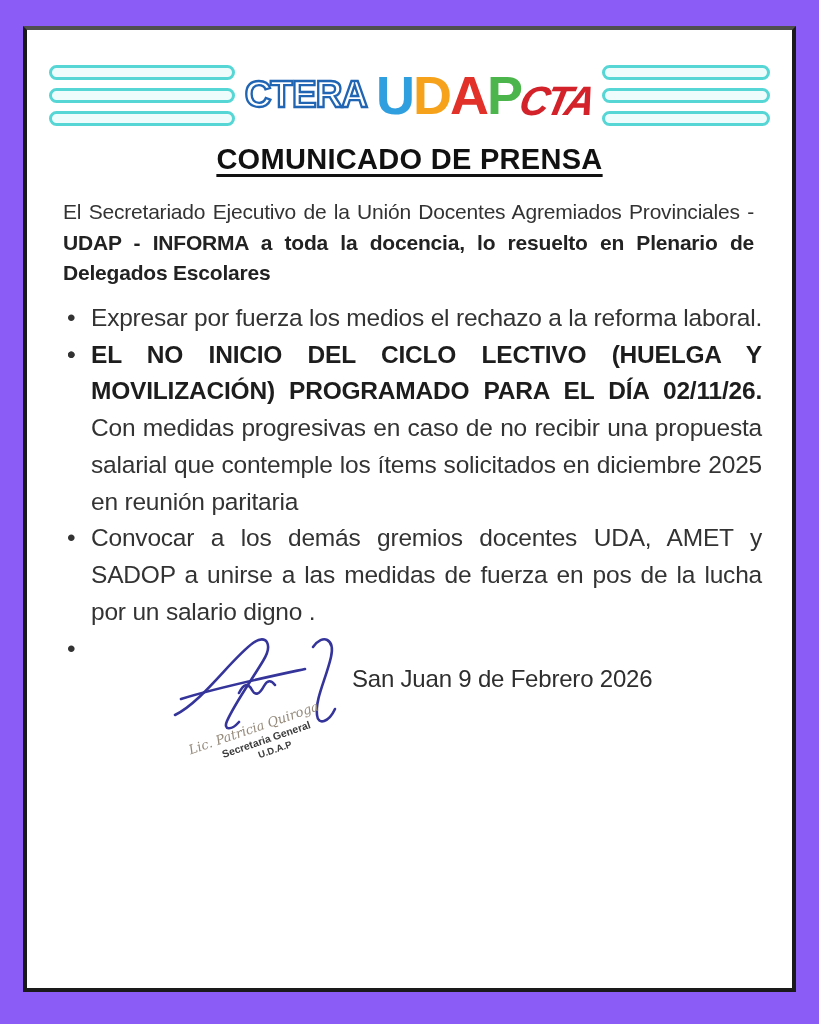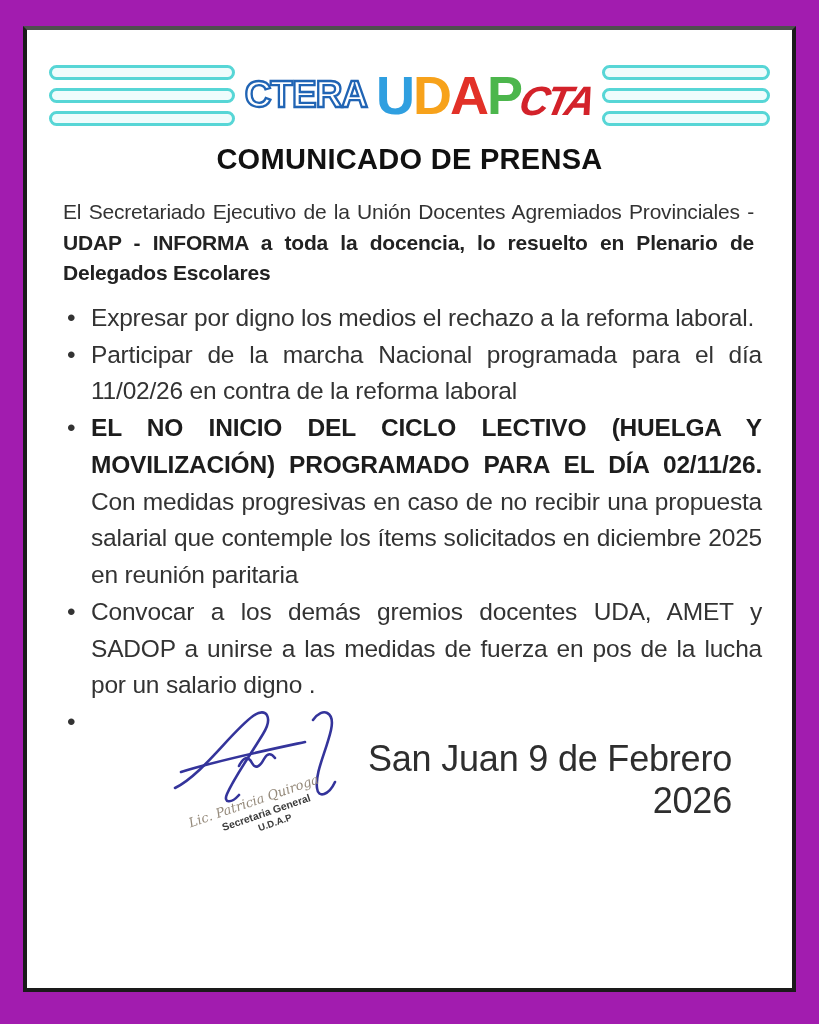--- a/index.html
+++ b/index.html
@@ -5,21 +5,21 @@
   :root{
     --stripe-teal:#57d6d6; --stripe-fill:#effcfc;
     --ctera-blue:#2064b4; --udap-u:#2f9fe0; --udap-d:#f7a21b;
     --udap-a:#e23128; --udap-p:#4cb64c; --cta-red:#d3222a;
     --ink-navy:#34349b; --text-dark:#333333; --title-black:#111111;
     --border-black:#1a1a1a;
   }
   *{margin:0;padding:0;box-sizing:border-box;}
   html,body{background:#ffffff;}
   body{font-family:"Liberation Sans","DejaVu Sans",sans-serif;}
-  .page{position:relative;width:819px;height:1024px;background:#a21caf;overflow:hidden;}
+  .page{position:relative;width:819px;height:1024px;background:#8b5cf6;overflow:hidden;}
   .frame{
     position:absolute;left:23px;top:26px;width:773px;height:966px;
     border:4px solid var(--border-black);
     border-top-color:#4f4f4f;
     background:#fff;
   }
   
   .header{display:flex;align-items:center;justify-content:center;margin-top:26px;height:78px;gap:10px;}
   .stripes{display:flex;flex-direction:column;gap:8px;}
   .stripe{height:15px;border:3px solid var(--stripe-teal);background:var(--stripe-fill);border-radius:9px;}
@@ -31,38 +31,38 @@
     .ctera{color:#fff;-webkit-text-stroke:2.3px var(--ctera-blue);}
   }
   .udap{font-size:54px;font-weight:800;letter-spacing:-2px;margin-left:9px;line-height:1;}
   .udap .u{color:var(--udap-u);} .udap .d{color:var(--udap-d);}
   .udap .a{color:var(--udap-a);} .udap .p{color:var(--udap-p);}
   .cta{display:inline-block;font-size:41px;font-weight:900;font-style:italic;
        color:var(--cta-red);letter-spacing:-3px;transform:skewX(-12deg);
        position:relative;top:6px;margin-left:-1px;}
   
   .title{margin-top:9px;text-align:center;font-size:29px;font-weight:800;color:var(--title-black);
-         text-decoration-thickness:3px;text-underline-offset:5px;letter-spacing:.3px;}
+         text-decoration:underline;text-decoration-thickness:3px;text-underline-offset:5px;letter-spacing:.3px;}
   
   .intro{margin:21px 38px 0 36px;font-size:21px;line-height:1.46;text-align:justify;
          color:var(--text-dark);letter-spacing:-0.2px;}
   .intro .b{font-weight:700;color:#222;}
   
   .blist{list-style:none;margin:11px 30px 0 37px;}
   .blist li{position:relative;padding-left:27px;font-size:24.5px;line-height:1.5;
             text-align:justify;color:var(--text-dark);letter-spacing:-0.2px;}
   .blist .marker{position:absolute;left:3px;top:0;}
   .blist .b{font-weight:700;color:#1d1d1d;}
   
   .footer{position:relative;height:100px;margin-top:4px;}
   .sig-svg{position:absolute;left:138px;top:-6px;width:200px;height:130px;overflow:visible;}
   .sig-svg text{font-family:"Liberation Sans","DejaVu Sans",sans-serif;}
   .sig-name{font-family:"DejaVu Serif",serif !important;font-style:italic;}
-  .date{position:absolute;left:325px;top:30px;width:380px;text-align:right;
-        font-size:36px;color:#2e2e2e;letter-spacing:-0.2px;}
+  .date{position:absolute;left:325px;top:30px;width:380px;text-align:left;
+        font-size:24px;color:#2e2e2e;letter-spacing:-0.2px;}
 </style>
 </head>
 <body>
 
 <div class="page">
   <div class="frame">
 
     <div class="header">
       <div class="stripes stripes-left">
         <div class="stripe"></div>
@@ -79,22 +79,22 @@
         <div class="stripe"></div>
         <div class="stripe"></div>
       </div>
     </div>
 
     <h1 class="title">COMUNICADO DE PRENSA</h1>
 
     <p class="intro"><span>El Secretariado Ejecutivo de la Unión Docentes Agremiados Provinciales - </span><span class="b">UDAP - INFORMA a toda la docencia, lo resuelto en Plenario de Delegados Escolares</span></p>
 
     <ul class="blist">
-      <li><span class="marker">•</span><span>Expresar por digno los medios el rechazo a la reforma laboral.</span></li>
-      <li><span class="marker">•</span><span>Participar de la marcha Nacional programada para el día 11/02/26 en contra de la reforma laboral</span></li>
+      <li><span class="marker">•</span><span>Expresar por fuerza los medios el rechazo a la reforma laboral.</span></li>
+      <li><span class="marker">•</span></li>
       <li><span class="marker">•</span><span class="b">EL NO INICIO DEL CICLO LECTIVO (HUELGA Y MOVILIZACIÓN) PROGRAMADO PARA EL DÍA 02/11/26.</span><span> Con medidas progresivas en caso de no recibir una propuesta salarial que contemple los ítems solicitados en diciembre 2025 en reunión paritaria</span></li>
       <li><span class="marker">•</span><span>Convocar a los demás gremios docentes UDA, AMET y SADOP a unirse a las medidas de fuerza en pos de la lucha por un salario digno .</span></li>
       <li><span class="marker">•</span></li>
     </ul>
 
     <div class="footer">
       <svg class="sig-svg" viewBox="0 0 200 130" xmlns="http://www.w3.org/2000/svg">
         <g fill="none" stroke="#34349b" stroke-width="2.6" stroke-linecap="round">
           <path d="M10 86 C 38 72, 66 30, 88 14 C 102 4, 108 16, 98 32 C 86 52, 70 74, 62 92 C 58 101, 66 102, 74 93"></path>
           <path d="M16 70 C 54 58, 112 46, 140 40"></path>

